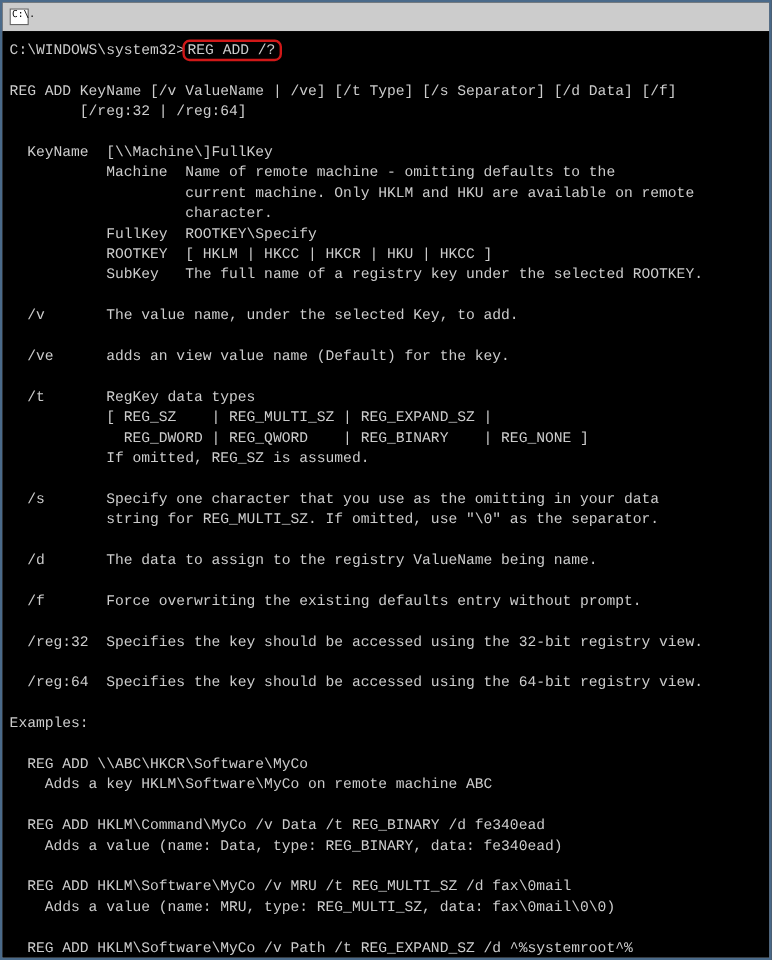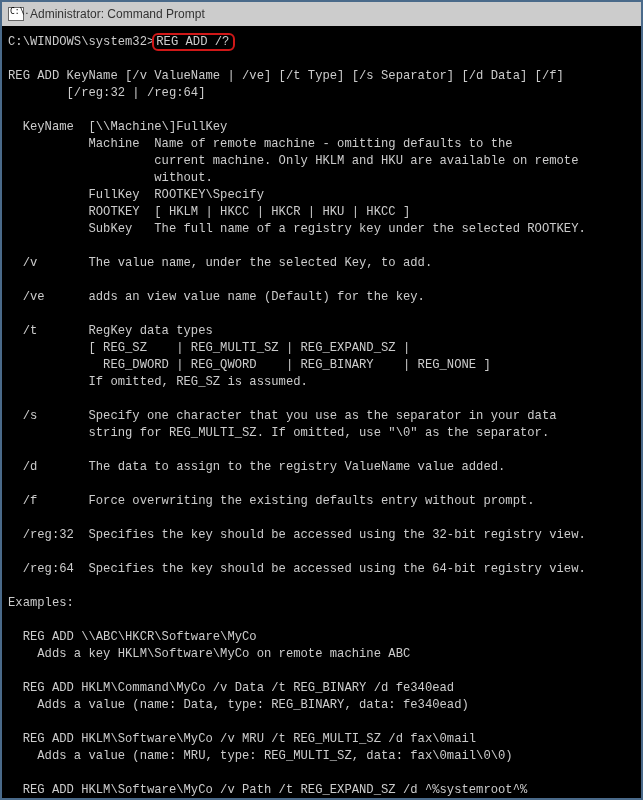--- a/index.html
+++ b/index.html
@@ -62,48 +62,47 @@
     padding: 0 4px 0 2px;
     margin-left: -2px;
   }
 </style>
 </head>
 <body>
 
 <div class="window">
   <div class="titlebar">
     <span class="titlebar-icon">C:\.</span>
-    <span>Administrator: Command Prompt</span>
   </div>
   <div class="terminal"><span><span>C:\WINDOWS\system32&gt;</span><span class="highlight-box">REG ADD /?</span></span>
 
 <span>REG ADD KeyName [/v ValueName | /ve] [/t Type] [/s Separator] [/d Data] [/f]</span>
 <span>        [/reg:32 | /reg:64]</span>
 
 <span>  KeyName  [\\Machine\]FullKey</span>
 <span>           Machine  Name of remote machine - omitting defaults to the</span>
 <span>                    current machine. Only HKLM and HKU are available on remote</span>
-<span>                    without.</span>
+<span>                    character.</span>
 <span>           FullKey  ROOTKEY\Specify</span>
 <span>           ROOTKEY  [ HKLM | HKCC | HKCR | HKU | HKCC ]</span>
 <span>           SubKey   The full name of a registry key under the selected ROOTKEY.</span>
 
 <span>  /v       The value name, under the selected Key, to add.</span>
 
 <span>  /ve      adds an view value name (Default) for the key.</span>
 
 <span>  /t       RegKey data types</span>
 <span>           [ REG_SZ    | REG_MULTI_SZ | REG_EXPAND_SZ |</span>
 <span>             REG_DWORD | REG_QWORD    | REG_BINARY    | REG_NONE ]</span>
 <span>           If omitted, REG_SZ is assumed.</span>
 
-<span>  /s       Specify one character that you use as the separator in your data</span>
+<span>  /s       Specify one character that you use as the omitting in your data</span>
 <span>           string for REG_MULTI_SZ. If omitted, use "\0" as the separator.</span>
 
-<span>  /d       The data to assign to the registry ValueName value added.</span>
+<span>  /d       The data to assign to the registry ValueName being name.</span>
 
 <span>  /f       Force overwriting the existing defaults entry without prompt.</span>
 
 <span>  /reg:32  Specifies the key should be accessed using the 32-bit registry view.</span>
 
 <span>  /reg:64  Specifies the key should be accessed using the 64-bit registry view.</span>
 
 <span>Examples:</span>
 
 <span>  REG ADD \\ABC\HKCR\Software\MyCo</span>

